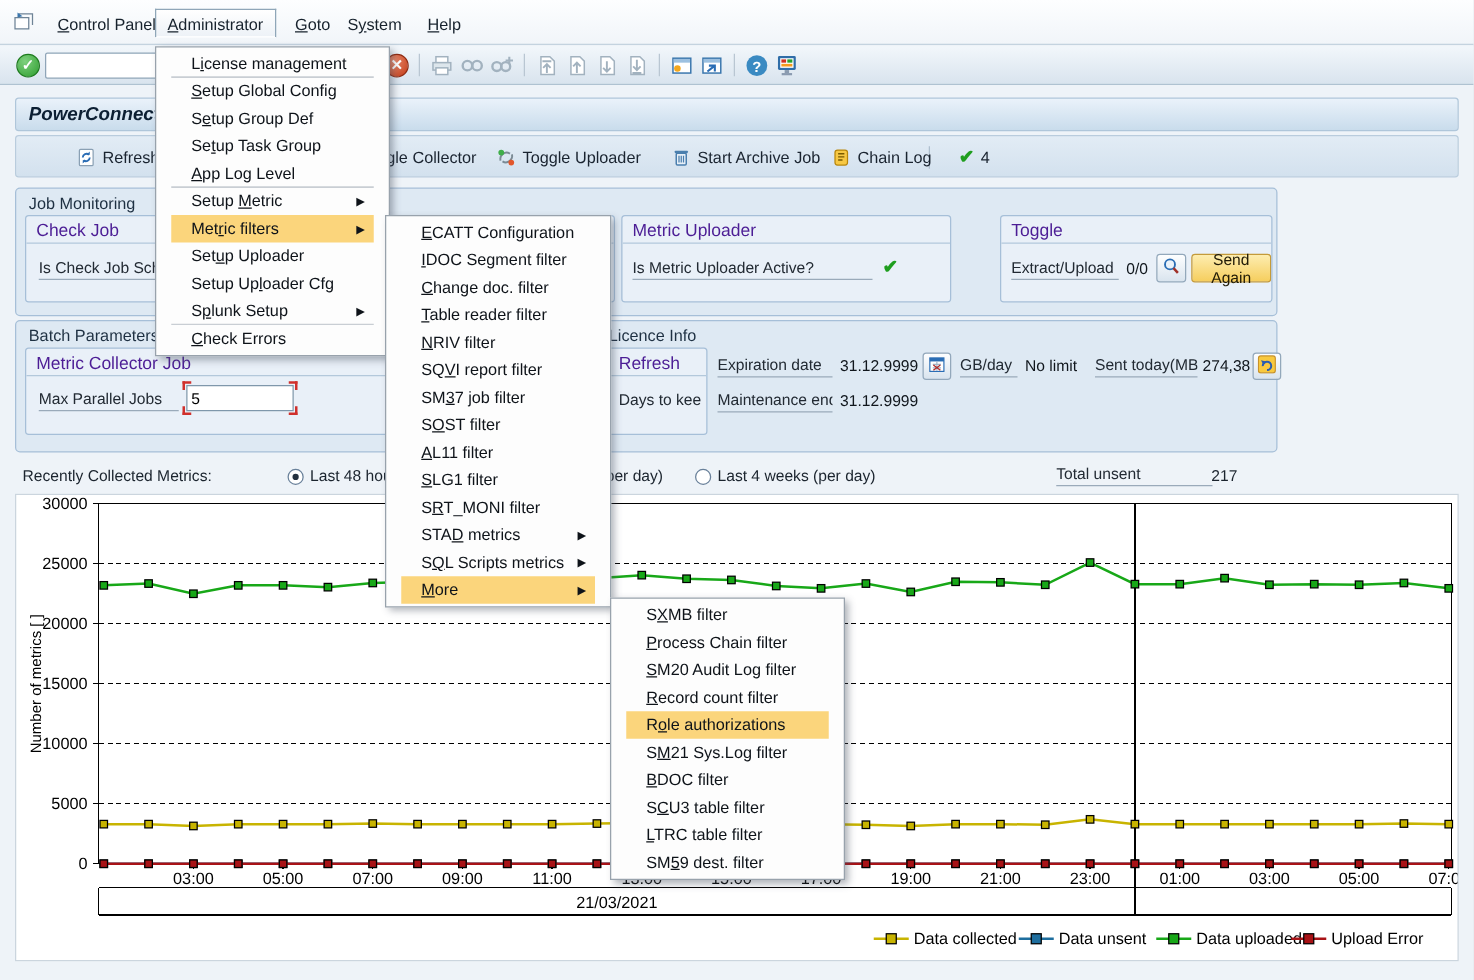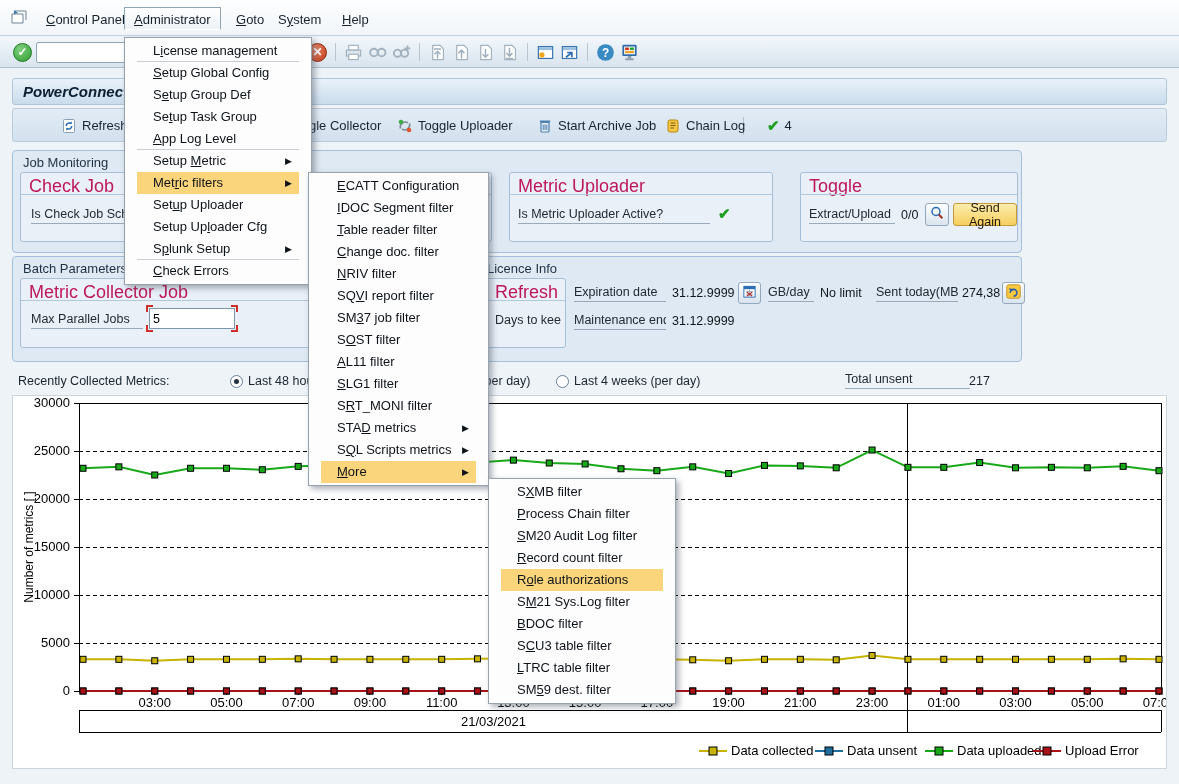--- a/index.html
+++ b/index.html
@@ -40,21 +40,21 @@
   .abtn { position:absolute; top:5px; height:23px; display:flex; align-items:center; gap:5px;
     font-size:13px; color:#1A2430; padding:0 6px; white-space:nowrap; }
   .absep { position:absolute; top:8px; width:1px; height:18px; background:#AEBfCE; }
   .acount { position:absolute; top:5px; height:23px; display:flex; align-items:center; gap:5px; font-size:13px; color:#1A2430; }
   .okcheck { color:#1F9E1F; font-size:15px; font-weight:bold; line-height:1; }
 
   
   .grp { position:absolute; background:#DEE9F3; border:1px solid #A6BFD8; border-radius:4px; }
   .grp-title { position:absolute; top:4px; left:10px; font-size:13px; color:#1E3042; white-space:nowrap; }
   .pnl { position:absolute; background:#E9F0F8; border:1px solid #A6BFD8; border-radius:3px; overflow:hidden; }
-  .pnl-title { position:absolute; top:3px; left:8px; font-size:18px; color:#be185d; white-space:nowrap; }
+  .pnl-title { position:absolute; top:3px; left:8px; font-size:14px; color:#4c1d95; white-space:nowrap; }
   .pnl-div { position:absolute; top:21px; left:0; right:0; border-top:1px solid #B3C8DB; }
   .fld { position:absolute; font-size:12.5px; color:#222a33; border-bottom:1px solid #9AAABA; height:17px; white-space:nowrap; overflow:hidden; }
   .val { position:absolute; font-size:12.5px; color:#10161c; white-space:nowrap; }
   .sapinput { position:absolute; border:1px solid #7F97AB; background:#fff; font:12.5px "Liberation Sans", sans-serif; padding:0 3px; height:21px; }
   .corner { position:absolute; width:7px; height:7px; z-index:5; }
   .btn-amber { position:absolute; background:linear-gradient(#FDEDB0,#F6CE5E); border:1px solid #C49A3A; border-radius:3px;
     font-size:12.5px; color:#201a06; height:23px; display:flex; align-items:center; justify-content:center; }
   .btn-ico { position:absolute; background:linear-gradient(#FDFEFF,#D9E4EE); border:1px solid #93A8BB; border-radius:3px;
     width:24px; height:23px; display:flex; align-items:center; justify-content:center; }
 
@@ -249,21 +249,21 @@
 
   <div class="grp" style="left:12px;top:150px;width:1010px;height:103px">
     <span class="grp-title">Job Monitoring</span>
   </div>
   <div class="pnl" style="left:20px;top:172px;width:472px;height:70px">
     <span class="pnl-title">Check Job</span>
     <div class="pnl-div"></div>
     <span class="fld" style="left:10px;top:34px;width:230px">Is Check Job Scheduled?</span>
     <span class="okcheck" style="position:absolute;left:255px;top:33px">✔</span>
   </div>
-  <div class="pnl" style="left:509px;top:172px;width:264px;height:70px">
+  <div class="pnl" style="left:497px;top:172px;width:264px;height:70px">
     <span class="pnl-title">Metric Uploader</span>
     <div class="pnl-div"></div>
     <span class="fld" style="left:8px;top:34px;width:192px">Is Metric Uploader Active?</span>
     <span class="okcheck" style="position:absolute;left:208px;top:33px">✔</span>
   </div>
   <div class="pnl" style="left:800px;top:172px;width:218px;height:70px">
     <span class="pnl-title">Toggle</span>
     <div class="pnl-div"></div>
     <span class="fld" style="left:8px;top:34px;width:86px">Extract/Upload</span>
     <span class="val" style="left:100px;top:35px">0/0</span>
@@ -545,22 +545,22 @@
       <div class="mi sep-before"><span>Setup <u>M</u>etric</span><span class="arr">▶</span></div>
       <div class="mi hl"><span>Met<u>r</u>ic filters</span><span class="arr">▶</span></div>
       <div class="mi"><span>Set<u>u</u>p Uploader</span></div>
       <div class="mi"><span>Setup Up<u>l</u>oader Cfg</span></div>
       <div class="mi"><span>S<u>p</u>lunk Setup</span><span class="arr">▶</span></div>
       <div class="mi sep-before"><span><u>C</u>heck Errors</span></div>
     </div>
   <div class="menu" id="menu-filters" style="left:308px;top:172px;width:181px">
       <div class="mi"><span><u>E</u>CATT Configuration</span></div>
       <div class="mi"><span><u>I</u>DOC Segment filter</span></div>
+      <div class="mi"><span><u>C</u>hange doc. filter</span></div>
       <div class="mi"><span><u>T</u>able reader filter</span></div>
-      <div class="mi"><span><u>C</u>hange doc. filter</span></div>
       <div class="mi"><span><u>N</u>RIV filter</span></div>
       <div class="mi"><span>SQ<u>V</u>I report filter</span></div>
       <div class="mi"><span>SM<u>3</u>7 job filter</span></div>
       <div class="mi"><span>S<u>O</u>ST filter</span></div>
       <div class="mi"><span><u>A</u>L11 filter</span></div>
       <div class="mi"><span><u>S</u>LG1 filter</span></div>
       <div class="mi"><span>S<u>R</u>T_MONI filter</span></div>
       <div class="mi"><span>STA<u>D</u> metrics</span><span class="arr">▶</span></div>
       <div class="mi"><span>S<u>Q</u>L Scripts metrics</span><span class="arr">▶</span></div>
       <div class="mi hl"><span><u>M</u>ore</span><span class="arr">▶</span></div>

